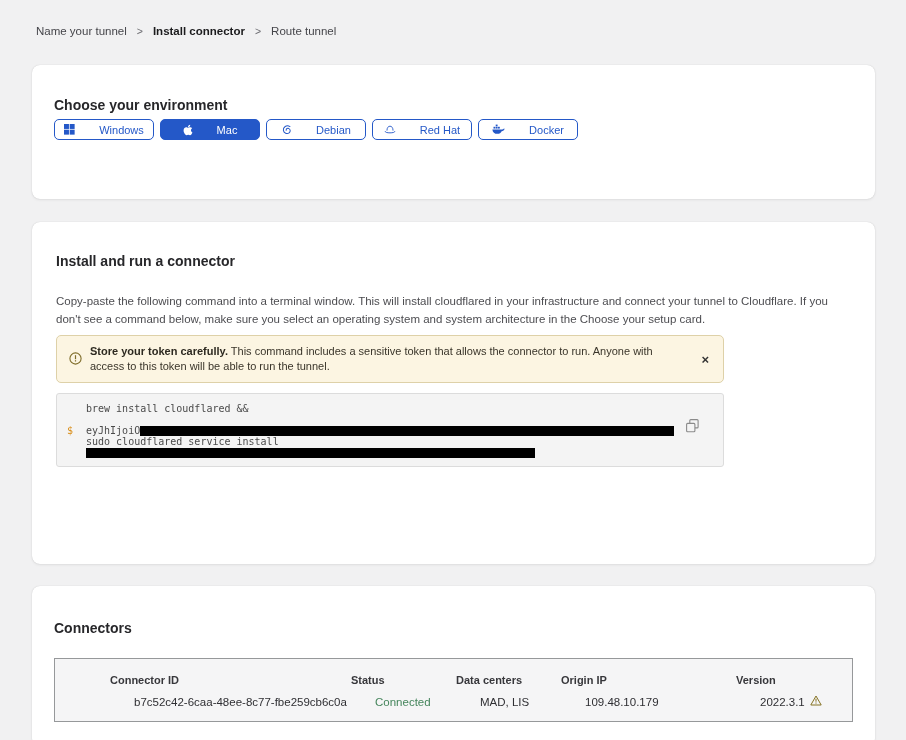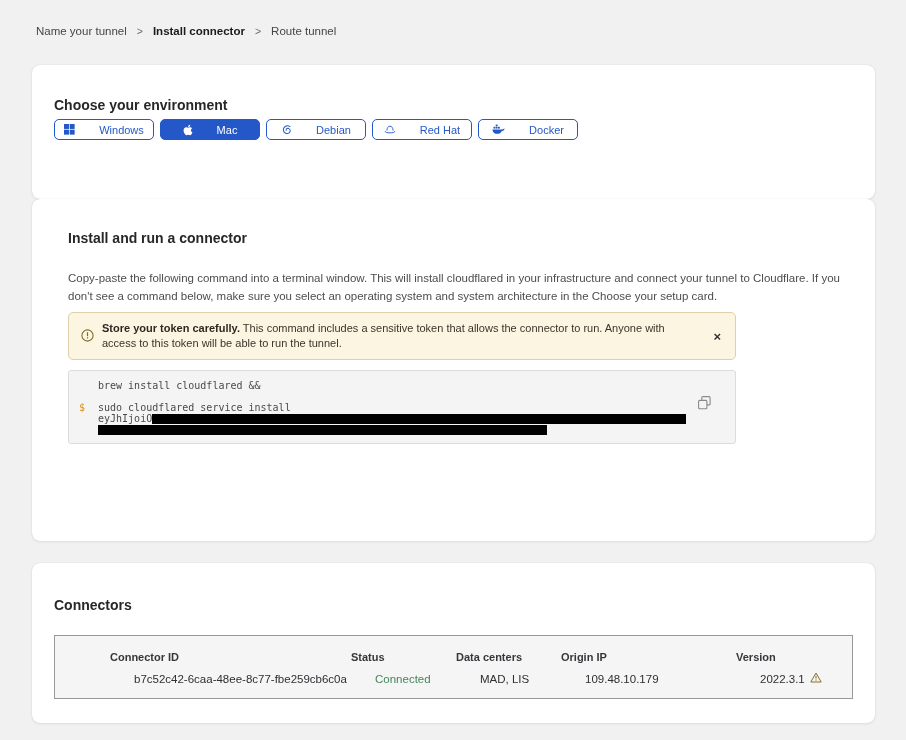--- a/index.html
+++ b/index.html
@@ -32,21 +32,21 @@
     border-radius:8px;
     box-shadow:0 0 1px rgba(0,0,0,.18), 0 1px 3px rgba(0,0,0,.07);
   }
   .card h2 {
     font-size:14px;
     font-weight:700;
     color:#27272a;
     line-height:16px;
   }
   #env-card { margin-top:28px; height:134px; padding:32px 22px 0 22px; }
-  #install-card { height:342px; padding:31px 22px 0 36px; }
+  #install-card { margin-top:23px; height:342px; padding:31px 22px 0 24px; }
   #connectors-card { margin-top:22px; height:160px; padding:34px 22px 0 22px; }
 
   
   .os-label { margin-top:23px; font-size:11.5px; color:#3d3d41; line-height:13px; }
   .os-row { margin-top:6px; display:flex; gap:6px; }
   .os-btn {
     width:100px; height:21px;
     border:1px solid #2458c8;
     border-radius:5px;
     background:#ffffff;
@@ -222,22 +222,22 @@
             <rect x="5.9" y="8.2" width="1.2" height="1.3" fill="#7f6d2a"></rect>
           </svg>
       </span>
       <span class="warn-text"><b>Store your token carefully.</b><span> This command includes a sensitive token that allows the connector to run. Anyone with access to this token will be able to run the tunnel.</span></span>
       <button class="banner-close">×</button>
     </div>
 
     <div class="terminal">
       <div class="code-line">brew install cloudflared &amp;&amp;</div>
       <div class="code-line"></div>
+      <div class="code-line"><span>eyJhIjoiO</span><span class="redact-1"></span></div>
       <div class="code-line">sudo cloudflared service install</div>
-      <div class="code-line"><span>eyJhIjoiO</span><span class="redact-1"></span></div>
       <div class="redact-2"></div>
       <span class="prompt">$</span>
       <button class="copy-btn">
         <svg width="13" height="14" viewBox="0 0 13 14">
             <rect x="3.8" y="0.6" width="8.3" height="8.3" rx="1" fill="none" stroke="#8a8a8a" stroke-width="1.1"></rect>
             <rect x="0.6" y="4.4" width="8.3" height="8.3" rx="1" fill="#f4f4f4" stroke="#8a8a8a" stroke-width="1.1"></rect>
           </svg>
       </button>
     </div>
   </section>

